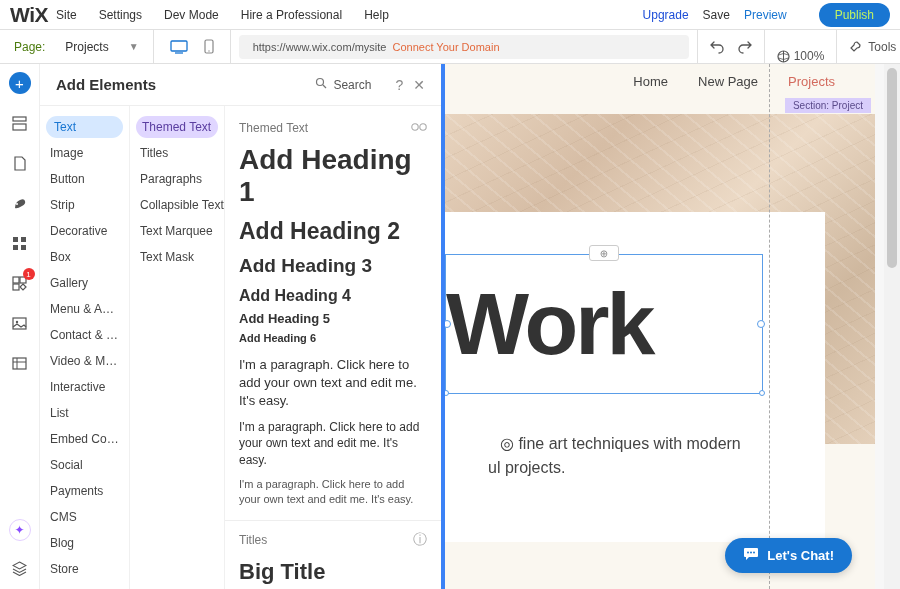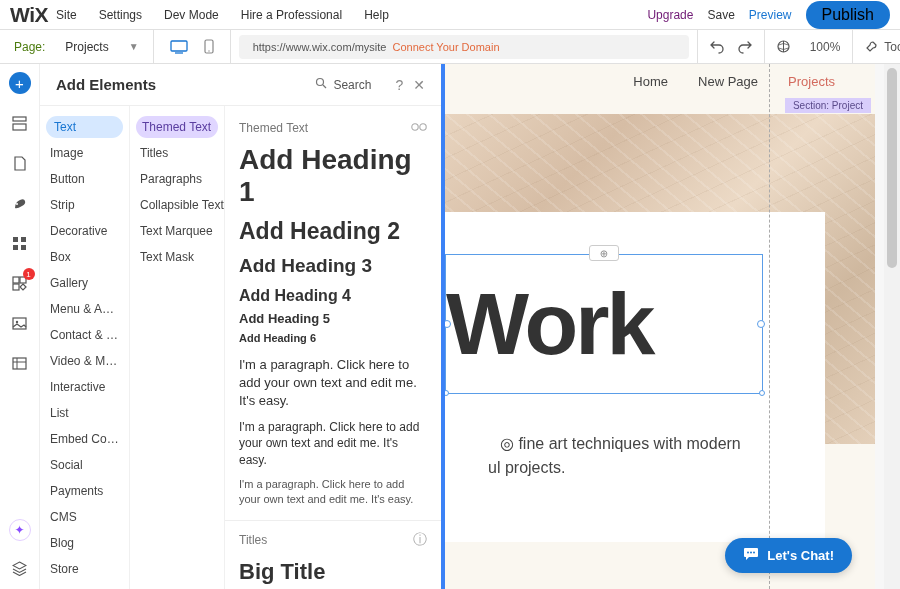--- a/index.html
+++ b/index.html
@@ -5,37 +5,37 @@
   * { box-sizing: border-box; margin: 0; padding: 0; }
   body { font-family: -apple-system, BlinkMacSystemFont, "Segoe UI", Helvetica, Arial, sans-serif; font-size: 13px; color: #333; width: 900px; height: 589px; overflow: hidden; background: #fff; position: relative; }
   
   
   .top-menu { height: 30px; display: flex; align-items: center; padding: 0 10px; border-bottom: 1px solid #e0e0e0; background: #fff; }
   .logo { font-weight: 900; font-size: 21px; letter-spacing: -0.5px; margin-right: 8px; }
   .menu-items { display: flex; gap: 22px; font-size: 12px; color: #333; }
   .menu-items span { cursor: pointer; }
   .spacer { flex: 1; }
   .top-right { display: flex; align-items: center; gap: 14px; font-size: 12px; }
-  .upgrade { color: #701a75; }
+  .upgrade { color: #1d4ed8; }
   .preview { color: #1976d2; }
-  .publish-btn { background: #1976d2; color: #000000; border-radius: 14px; padding: 5px 16px; font-size: 16px; border:none; cursor:pointer; }
+  .publish-btn { background: #1976d2; color: #bef264; border-radius: 14px; padding: 5px 16px; font-size: 12px; border:none; cursor:pointer;margin-left:18px; }
   
   
   .toolbar { height: 34px; display: flex; align-items: center; border-bottom: 1px solid #e0e0e0; font-size: 12px; background:#fff; }
   .page-select { display:flex; align-items:center; gap:20px; padding:0 14px; border-right:1px solid #e0e0e0; height:100%; }
   .page-select .lbl { color:#4d7c0f; }
   .page-select .val { color:#333; }
   .chev { color:#888; font-size:10px; }
   .devices { display:flex; align-items:center; gap:16px; padding:0 16px; border-right:1px solid #e0e0e0; height:100%; }
   .devices svg { display:block; }
   .url-bar { flex:0 0 450px; padding:0 14px; height:24px; display:flex; align-items:center; background:#f2f2f2; border-radius:4px; margin:0 8px; color:#555; font-size:11px; }
   .url-bar .connect { color:#e36a3e; margin-left:6px; }
   .tool-group { display:flex; align-items:center; gap:14px; padding:0 12px; border-left:1px solid #e0e0e0; height:100%; color:#555; }
   .tool-group svg { display:block; }
-  .zoom-group { display:flex; align-items:center; gap:20px; }
+  .zoom-group { display:flex; align-items:flex-end; gap:4px; }
   .tools-lbl { display:flex; align-items:center; gap:6px; }
   
   
   .body { display:flex; height:525px; position:relative; }
   
   
   .rail { width:40px; border-right:1px solid #eee; display:flex; flex-direction:column; align-items:center; padding-top:8px; gap:18px; background:#fff; position:relative; }
   .rail .ic { width:22px; height:22px; display:flex; align-items:center; justify-content:center; color:#555; font-size:15px; cursor:pointer; position:relative; }
   .rail .ic.active { background:#1976d2; color:#fff; border-radius:50%; }
   .rail .badge { position:absolute; top:-4px; right:-4px; background:#e33; color:#fff; border-radius:50%; width:12px; height:12px; font-size:8px; display:flex; align-items:center; justify-content:center; }

